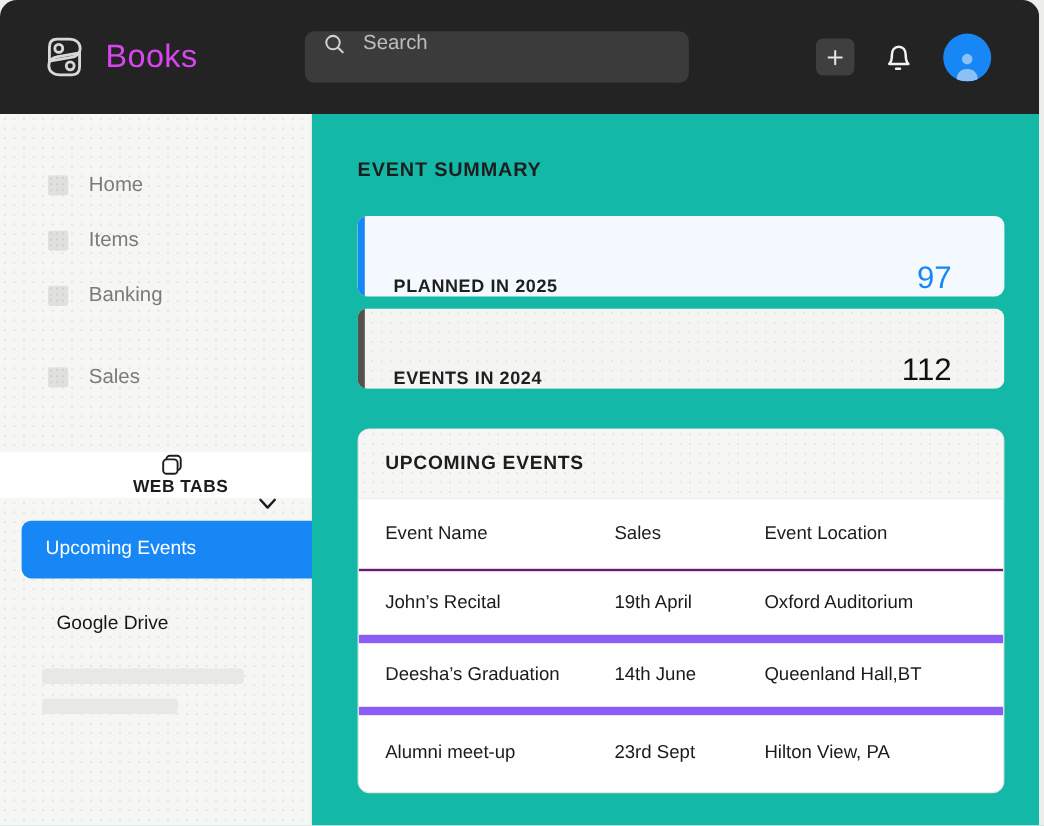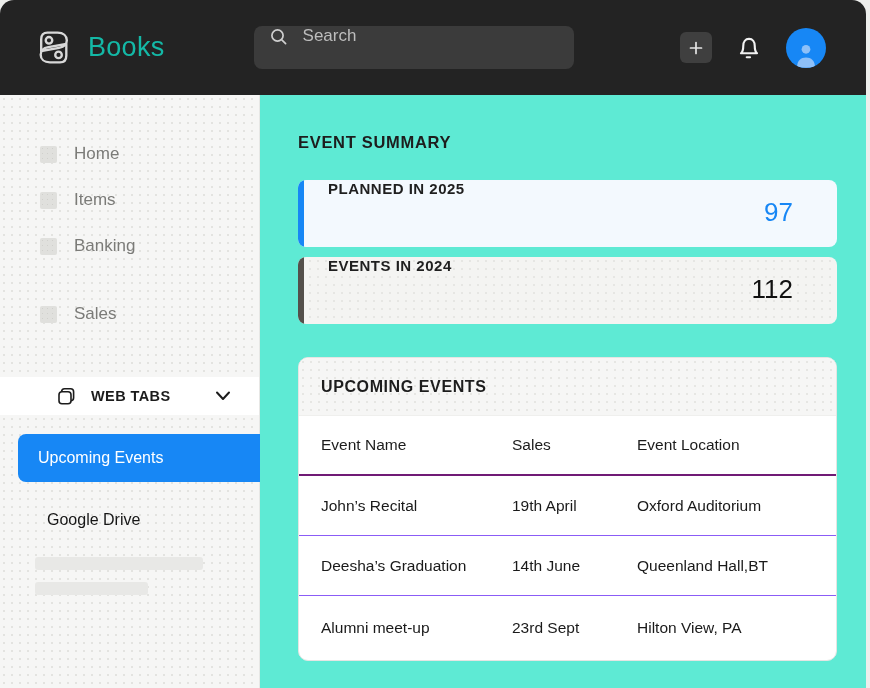--- a/index.html
+++ b/index.html
@@ -12,21 +12,21 @@
     position: relative;
   }
 
   
   .topbar {
     height: 95px; background: #232323;
     display: flex; align-items: center;
     padding: 0 40px 0 33px;
   }
   .brand { display: flex; align-items: center; gap: 14px; }
-  .brand-name { color: #14b8a6; font-size: 27px; font-weight: 500; letter-spacing: 0.3px; }
+  .brand-name { color: #d946ef; font-size: 27px; font-weight: 500; letter-spacing: 0.3px; }
   .searchbar {
     margin-left: 89px;
     width: 320px; height: 43px;
     background: #3b3b3b; border-radius: 8px;
     display: flex; align-items: flex-start; padding: 0 14px;
   }
   .searchbar input {
     background: transparent; border: none; outline: none;
     color: #dcdcdc; font-size: 17px; margin-left: 13px; width: 230px;
     font-family: "Liberation Sans", sans-serif;
@@ -65,47 +65,47 @@
   .nav-item.gap-above { margin-top: 22px; }
   .nav-icon {
     width: 17px; height: 17px; background: #e0e0dd; border-radius: 2px;
     background-image: radial-gradient(circle, #d0d0cc 0.8px, transparent 1px);
     background-size: 5px 5px;
   }
   .nav-label { color: #7b7b78; font-size: 17px; }
 
   .webtabs-row {
     margin-top: 40px; height: 38px; background: #ffffff;
-    display: flex; align-items: center; padding: 0 28px 0 56px; cursor: pointer;
+    display: flex; align-items: center; padding: 0 28px 0 56px; cursor: pointer; flex-direction: column;
   }
   .webtabs-label { margin-left: 14px; font-size: 14.5px; font-weight: 700; letter-spacing: 0.4px; color: #1c1c1c; }
   .webtabs-chevron { margin-left: auto; display: flex; }
 
   .webtab-active {
     margin: 19px 0 0 18px; width: 242px; height: 48px;
     background: #1787f5; border-radius: 8px 0 0 8px;
     display: flex; align-items: center; padding-left: 20px;
     color: #ffffff; font-size: 16px; font-weight: 500; cursor: pointer;
   }
   .webtab-plain {
     margin-top: 18px; height: 40px; display: flex; align-items: center;
     padding-left: 47px; color: #161616; font-size: 16px; font-weight: 500; cursor: pointer;
   }
   .skeleton { background: #e8e8e6; border-radius: 3px; margin-left: 35px; height: 13px; }
   .skeleton.b1 { margin-top: 17px; width: 168px; }
   .skeleton.b2 { margin-top: 12px; width: 113px; }
 
   
-  .content { flex: 1; background: #5eead4; padding: 38px 0 0 38px; }
+  .content { flex: 1; background: #14b8a6; padding: 38px 0 0 38px; }
   .section-title { font-size: 16.5px; font-weight: 700; letter-spacing: 0.7px; color: #1d1d1d; }
 
   .summary-card {
     width: 539px; height: 67px; border-radius: 8px;
-    display: flex; align-items: flex-start; position: relative;
-    padding: 0 44px 0 30px; overflow: hidden; flex-direction: column;
+    display: flex; align-items: flex-end; position: relative;
+    padding: 0 44px 0 30px; overflow: hidden;
   }
   .summary-card .bar { position: absolute; left: 0; top: 0; bottom: 0; width: 6px; border-radius: 6px 0 0 6px; }
   .summary-card.c-blue { background: #f3f9fe; margin-top: 28px; }
   .summary-card.c-gray {
     background-color: #f4f4f2; margin-top: 10px;
     background-image: radial-gradient(circle, #e6e6e3 1px, transparent 1.2px);
     background-size: 8px 8px;
   }
   .summary-label { font-size: 15px; font-weight: 600; letter-spacing: 0.5px; color: #1f1f1f; }
   .summary-value { margin-left: auto; font-size: 26px; font-weight: 500; }
@@ -122,21 +122,21 @@
     display: flex; align-items: center; padding-left: 22px;
     border-bottom: 1px solid #efefed;
   }
   .events-title { font-size: 16px; font-weight: 700; letter-spacing: 0.6px; color: #1d1d1d; }
   .etable { width: 100%; }
   .etable-row {
     display: grid; grid-template-columns: 191px 125px 1fr;
     align-items: center; height: 60px; padding: 0 12px 0 22px;
   }
   .etable-row.head { border-bottom: 2px solid #701a75; }
-  .etable-row.data { border-bottom: 1px solid #8b5cf6; }
+  .etable-row.data { border-bottom: 7px solid #8b5cf6; }
   .etable-row.data:last-child { border-bottom: none; height: 64px; }
   .th { font-size: 15.5px; font-weight: 500; color: #1c1c1c; }
   .td { font-size: 15.5px; color: #1a1a1a; }
   .icon-flex { display: flex; align-items: center; justify-content: center; }
 </style>
 </head>
 <body>
 
 <div class="app">
 

